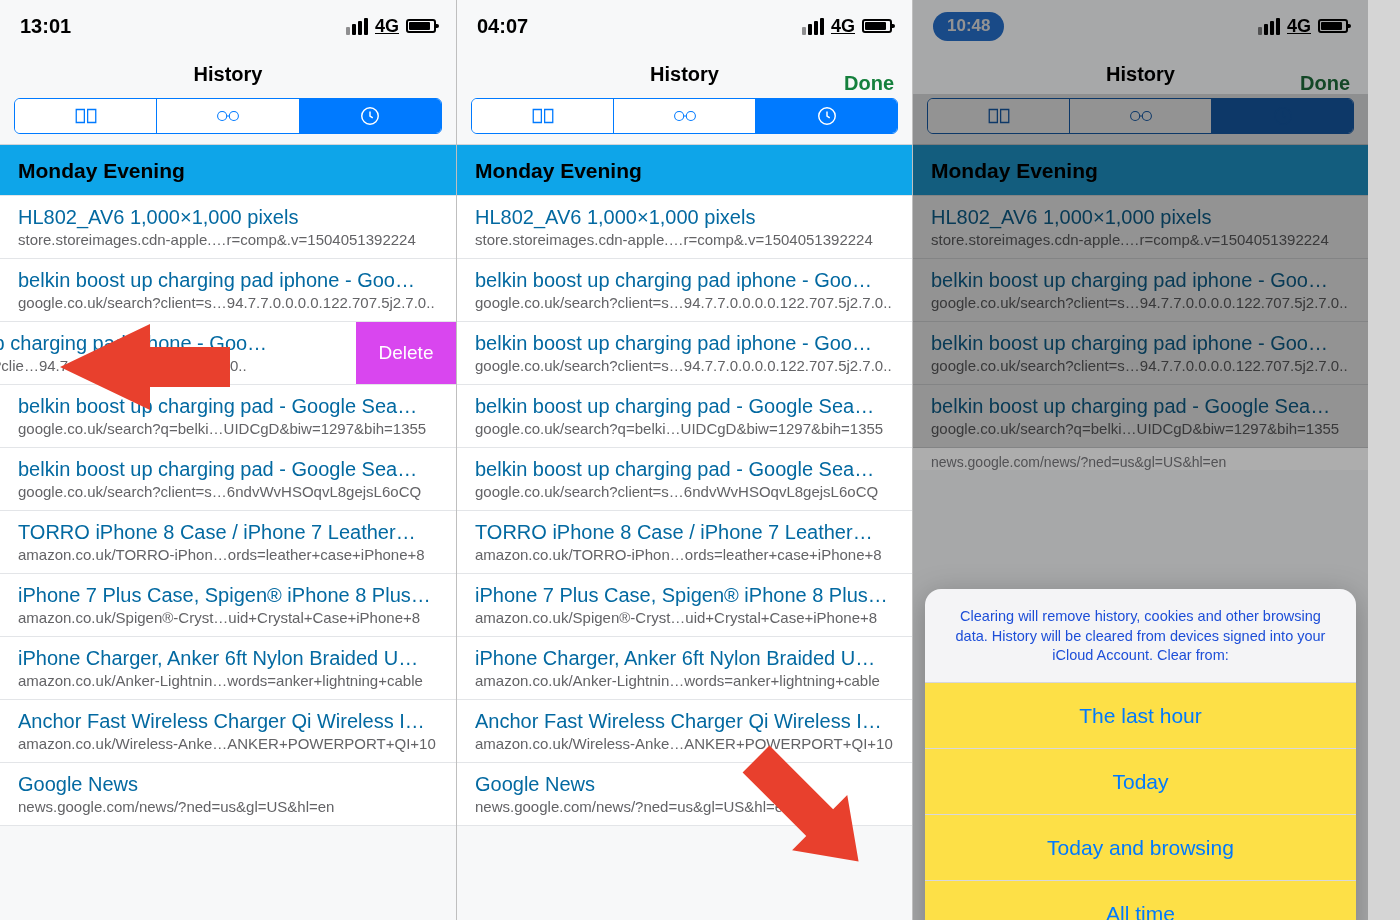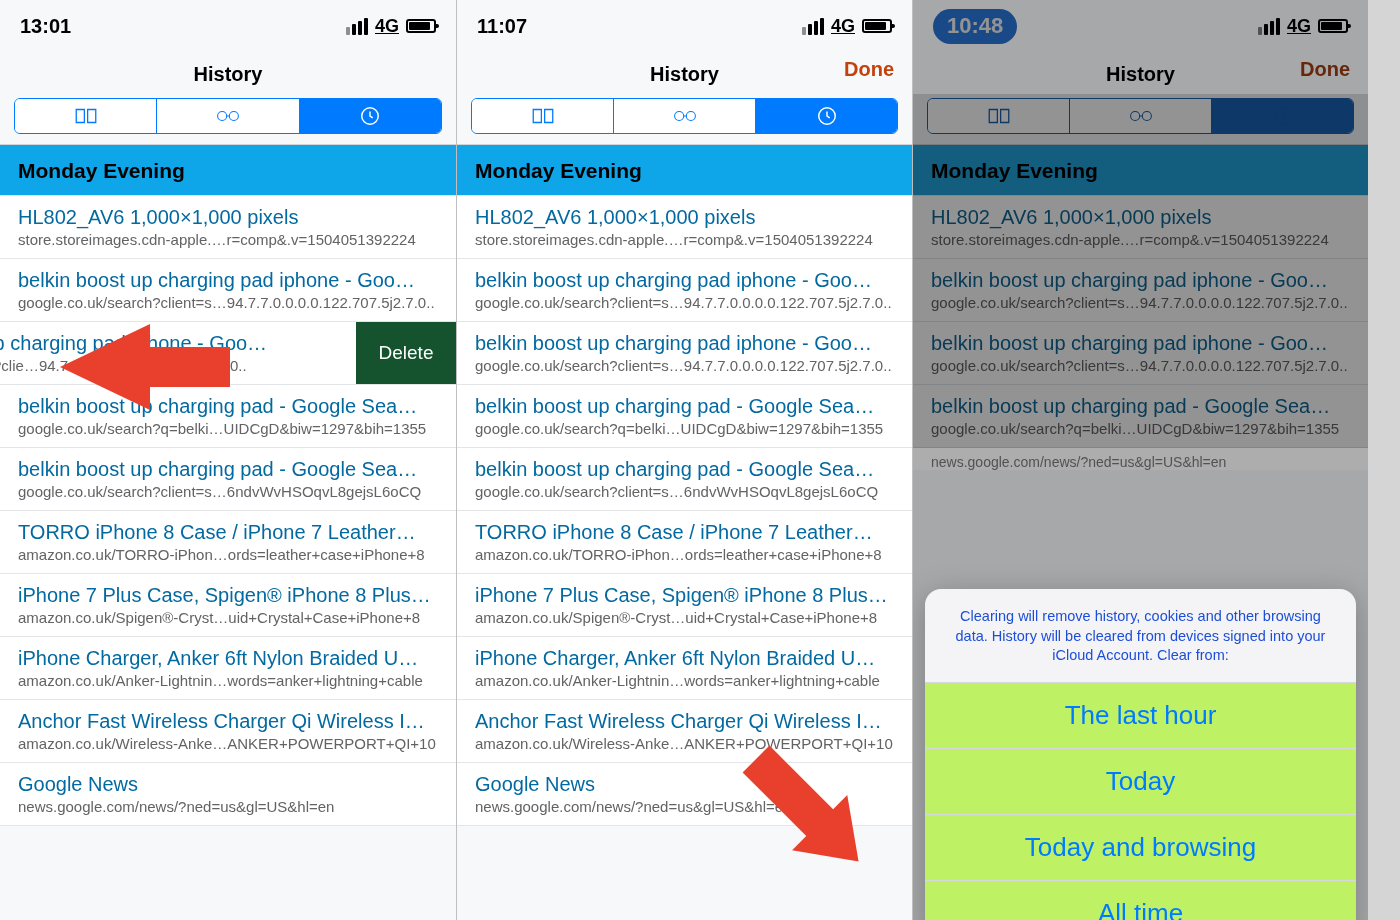--- a/index.html
+++ b/index.html
@@ -15,61 +15,61 @@
   .statusbar .cell span { width: 4px; background: #000; border-radius: 1px; display: inline-block; }
   .statusbar .cell span.dim { background: #8f8f91; }
   .statusbar .cell span:nth-child(1){height:8px}
   .statusbar .cell span:nth-child(2){height:11px}
   .statusbar .cell span:nth-child(3){height:14px}
   .statusbar .cell span:nth-child(4){height:17px}
   .statusbar .net { margin-right: 7px; font-size: 18px; font-weight: 600; text-decoration: underline; }
   .statusbar .batt { width: 30px; height: 14px; border: 2px solid #000; border-radius: 3px; position: relative; }
   .statusbar .batt::after { content: ""; position: absolute; right: -5px; top: 3px; width: 3px; height: 4px; background: #000; border-radius: 0 2px 2px 0; }
   .statusbar .batt .fill { position: absolute; left: 1px; top: 1px; bottom: 1px; width: 80%; background: #000; border-radius: 1px; }
-  .time-pill { background: #1f82ff; color: #fff; padding: 4px 14px 5px; border-radius: 18px; font-size: 22px; font-weight: 700; }
+  .time-pill { background: #1f82ff; color: #fff; padding: 4px 14px 5px; border-radius: 18px; font-size: 17px; font-weight: 700; }
 
   
   .navbar { height: 40px; display: flex; align-items: center; justify-content: center; position: relative; }
   .navbar .title { font-size: 20px; font-weight: 700; }
-  .navbar .done  { position: absolute; right: 18px; top: 4px; color: #c2410c; font-size: 20px; font-weight: 600; }
+  .navbar .done  { position: absolute; right: 18px; top: 18px; color: #15803d; font-size: 20px; font-weight: 600; }
 
   
   .segbar { padding: 4px 14px 10px; border-bottom: 1px solid #d2d4d8; background:#f7f8f9; }
   .segmented { display:flex; width:100%; height:36px; border:1.5px solid #007aff; border-radius:6px; overflow:hidden; }
   .seg { flex:1; display:flex; align-items:center; justify-content:center; border-right:1.5px solid #007aff; background:#fff; }
   .seg:last-child { border-right:none; }
   .seg.active { background:#007aff; }
   .seg svg { width:26px; height:22px; stroke:#007aff; fill:none; stroke-width:1.6; }
   .seg.active svg { stroke:#fff; }
 
   
   .section-header { font-size:21px; font-weight:700; padding:14px 18px 12px; background:#0ea5e9; border-bottom:1px solid #e3e5e8; }
   .list { background:#fff; }
   .item { position:relative; padding:10px 18px; border-bottom:1px solid #e3e5e8; }
   .item .t { font-size:20px; color:#0369a1; white-space:nowrap; overflow:hidden; text-overflow:ellipsis; }
   .item .u { font-size:15px; color:#636366; white-space:nowrap; overflow:hidden; text-overflow:ellipsis; margin-top:2px; }
   .item.swiped .row { transform: translateX(-90px); }
   .item .row { display:block; }
-  .delete-btn { position:absolute; right:0; top:0; bottom:0; width:100px; background:#14532d; color:#fff; font-size:19px; display:flex; align-items:center; justify-content:center; }
+  .delete-btn { position:absolute; right:0; top:0; bottom:0; width:100px; background:#d946ef; color:#fff; font-size:19px; display:flex; align-items:center; justify-content:center; }
 
   
   .arrow-annot { position:absolute; pointer-events:none; }
 
   
   .dim-overlay { position:absolute; inset:0; background:rgba(0,0,0,0.32); }
   .dimmed .statusbar,.dimmed .navbar,.dimmed .segbar,.dimmed .section-header,.dimmed .list{ filter:brightness(.85) saturate(.85);}
   .dimmed .seg.active{ background:#0c63c6; }
   .dimmed .segmented{ border-color:#0c63c6; }
   .dimmed .seg{ border-right-color:#0c63c6; }
   .dimmed .seg svg{ stroke:#0c63c6; }
 
   
   .sheet { position:absolute; left:12px; right:12px; bottom:-26px; background:#f4f4f6; border-radius:16px; overflow:hidden; box-shadow:0 6px 30px rgba(0,0,0,.25); }
   .sheet .msg { font-size:14.5px; color:#1d4ed8; text-align:center; padding:18px 22px 16px; line-height:1.35; }
-  .sheet .opt { border-top:1px solid #d7d7dc; height:66px; display:flex; align-items:center; justify-content:center; font-size:26px; color:#007aff; background:#bef264; }
+  .sheet .opt { border-top:1px solid #d7d7dc; height:66px; display:flex; align-items:center; justify-content:center; font-size:21px; color:#007aff; background:#fde047; }
 
   
   .peek { font-size:14px; color:#7a7a7e; padding:6px 18px 0; background:#fff;}
 </style>
 </head>
 <body>
 
 <div class="stage">
 
   <div class="phone">
@@ -177,21 +177,21 @@
         </div>
     </div>
 
     <svg class="arrow-annot" style="left:60px; top:324px; width:170px; height:86px;" viewBox="0 0 170 86">
       <polygon fill="#e8402d" points="0,43 90,0 90,23 170,23 170,63 90,63 90,86"></polygon>
     </svg>
   </div>
 
   <div class="phone">
     <div class="statusbar">
-      <span>11:07</span>
+      <span>04:07</span>
       <span class="gap"></span>
       <span class="cell">
           <span class="dim"></span>
           <span></span>
           <span></span>
           <span></span>
         </span>
       <span class="net">4G</span>
       <span class="batt">
           <span class="fill"></span>

